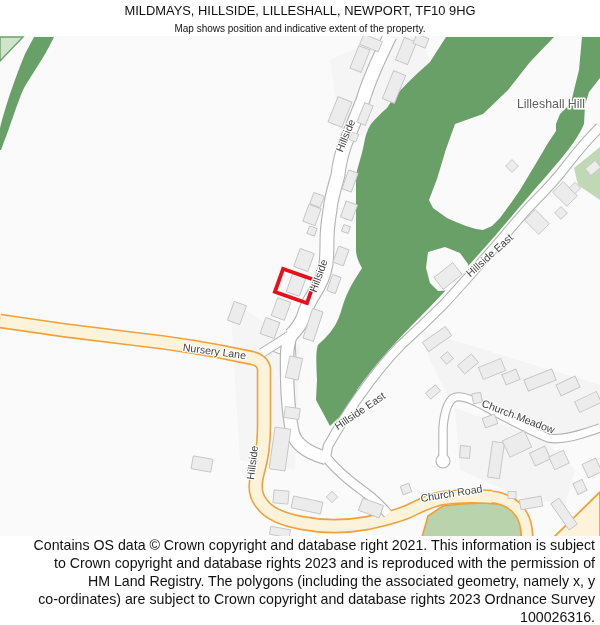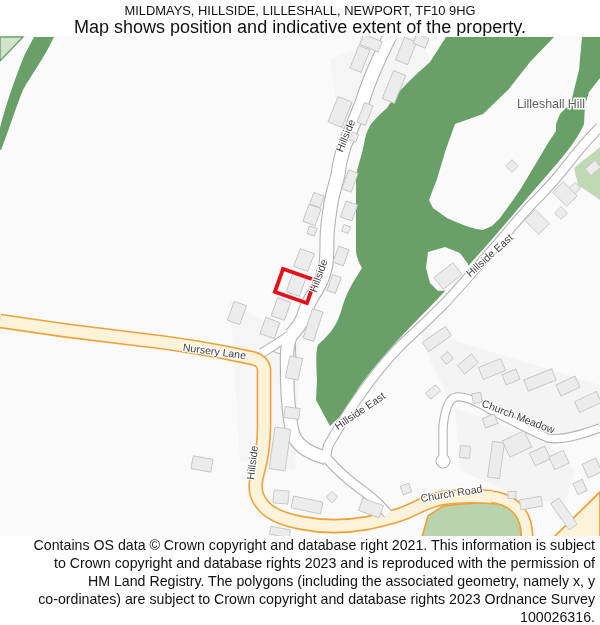--- a/index.html
+++ b/index.html
@@ -1,20 +1,20 @@
 <!DOCTYPE html>
 <html><head>
 <meta charset="utf-8">
 <style>
   html,body{margin:0;padding:0;background:#ffffff;}
   #page{position:relative;width:600px;height:625px;background:#ffffff;overflow:hidden;
         font-family:"Liberation Sans", sans-serif;}
   #hdr{position:absolute;top:2px;left:0;width:600px;text-align:center;color:#111;
        font-size:12.9px;line-height:17px;}
-  #hdr .l2{font-size:18px;}
+  #hdr .l2{font-size:10px;}
   #ftr{position:absolute;top:536px;left:3px;width:592px;color:#111;
        font-size:14.2px;line-height:18.1px;letter-spacing:0px;text-align:right;}
   #map{position:absolute;top:36px;left:0;}
 </style>
 </head>
 <body>
 <div id="page">
 
   <div id="hdr">MILDMAYS, HILLSIDE, LILLESHALL, NEWPORT, TF10 9HG<br><span class="l2">Map shows position and indicative extent of the property.</span></div>
 

